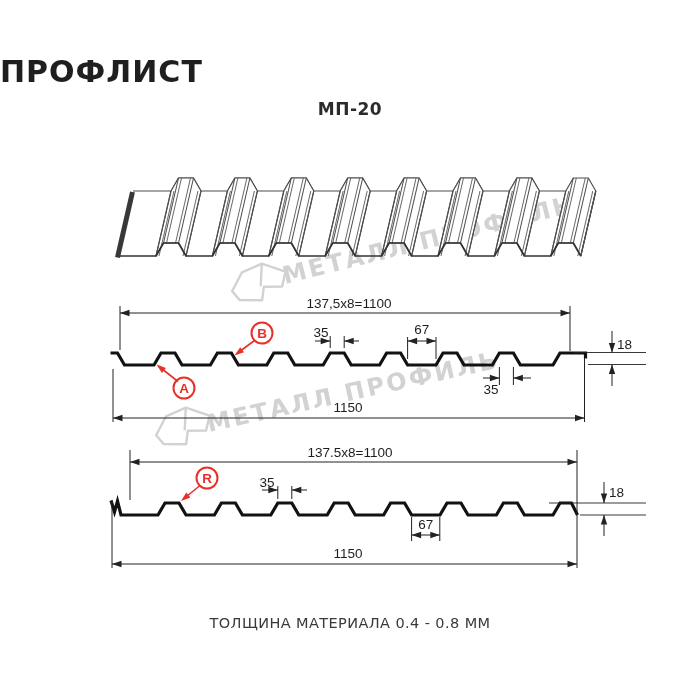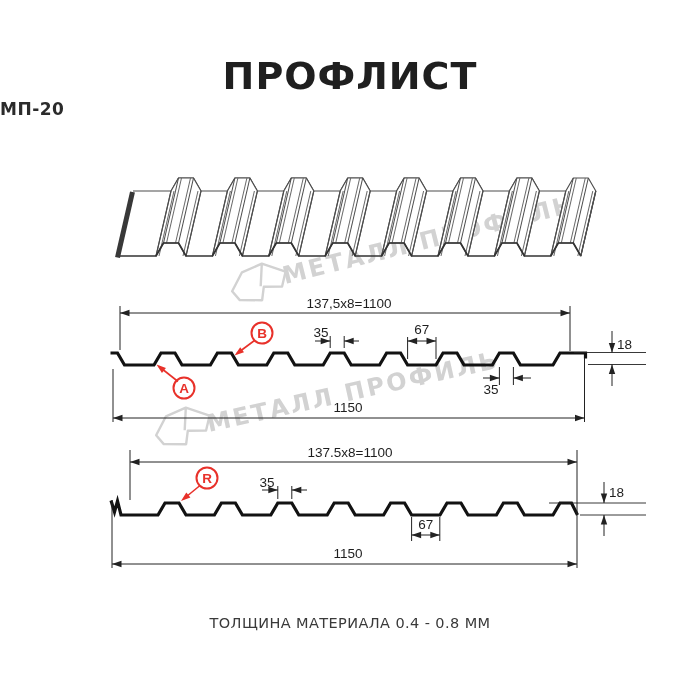--- a/index.html
+++ b/index.html
@@ -1,20 +1,20 @@
 <!DOCTYPE html>
 <html style="--red: #e8312a; --ink: #1f1f1f; --wm: #d2d2d2;"><head>
 <meta charset="utf-8">
 <style>
   html,body{margin:0;padding:0;background:#fff;width:700px;height:700px;overflow:hidden;}
   .page{position:relative;width:700px;height:700px;background:#fff;
         font-family:"DejaVu Sans", sans-serif;}
-  .title{position:absolute;top:54px;left:0;width:700px;text-align:center;
-         font-size:38px;font-weight:700;letter-spacing:1px;color:var(--ink);}
-  .subtitle{position:absolute;top:99px;left:0;width:700px;
+  .title{position:absolute;top:54px;left:0;width:700px;
+         font-size:30px;font-weight:700;letter-spacing:1px;color:var(--ink);}
+  .subtitle{position:absolute;top:99px;left:0;width:700px;text-align:center;
          font-size:17px;font-weight:700;letter-spacing:.5px;color:#2b2b2b;}
   .footer{position:absolute;top:615px;left:0;width:700px;text-align:center;
          font-size:14.5px;font-weight:400;letter-spacing:.4px;color:#3a3a3a;}
   svg{position:absolute;top:0;left:0;}
   text.dim{font-family:"Liberation Sans", sans-serif;font-size:13.5px;fill:#1e1e1e;text-anchor:middle;}
   text.dim.start{text-anchor:start;}
   text.mletter{font-family:"Liberation Sans", sans-serif;font-size:13.5px;font-weight:700;
                fill:var(--red);text-anchor:middle;}
   text.wm{font-size:24px;font-weight:700;letter-spacing:2.5px;fill:var(--wm);
           font-family:"DejaVu Sans", sans-serif;}

